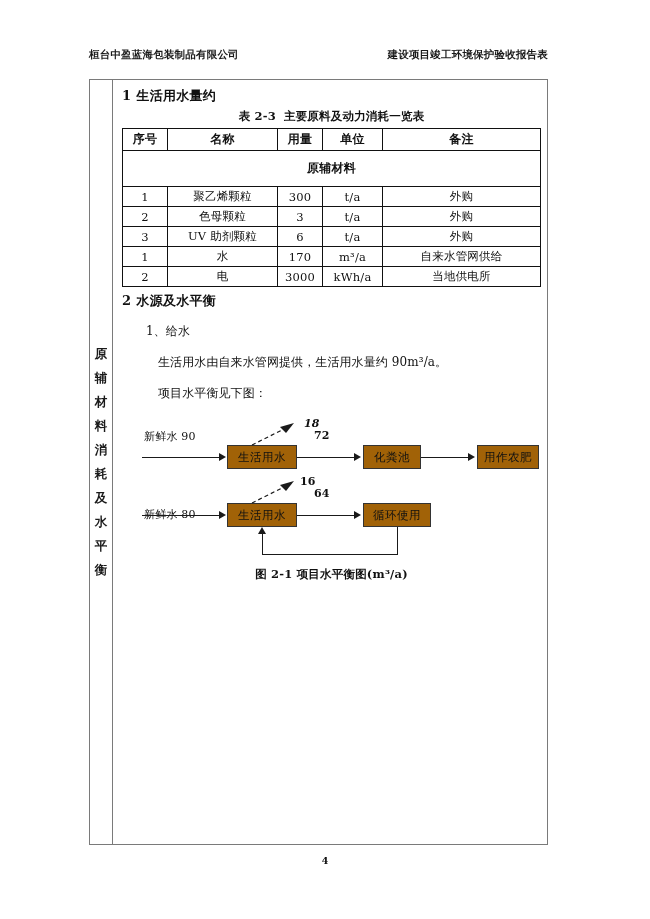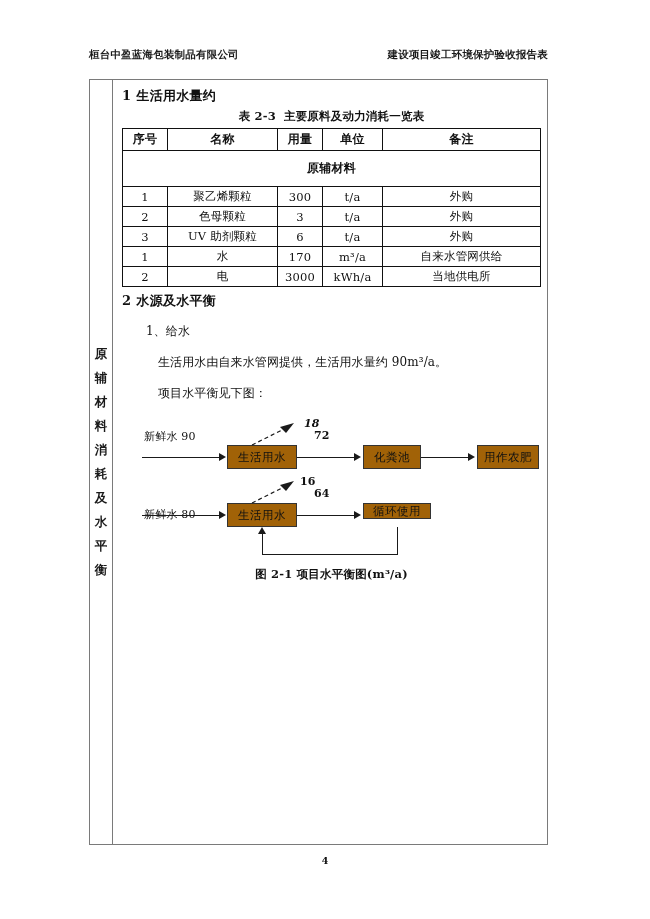--- a/index.html
+++ b/index.html
@@ -343,21 +343,21 @@
       <svg class="dashed-arrow" style="left:128px; top:64px;" width="50" height="26">
         <line x1="2" y1="24" x2="38" y2="6" stroke="#1a1a1a" stroke-width="1.2" stroke-dasharray="4,3"></line>
         <polygon points="44,2 30,6 36,12" fill="#1a1a1a"></polygon>
       </svg>
       <div class="fnum" style="left:178px; top:60px;">16</div>
 
       <div class="fline-h" style="left:175px; top:100px; width:58px;"></div>
       <div class="arrow-right" style="left:232px; top:96px;"></div>
       <div class="fnum" style="left:192px; top:72px;">64</div>
 
-      <div class="fbox" style="left:241px; top:88px; width:68px; height:16px;">循环使用</div>
+      <div class="fbox" style="left:241px; top:88px; width:68px; height:24px;">循环使用</div>
 
       <div class="fline-v" style="left:275px; top:112px; height:28px;"></div>
       <div class="fline-h" style="left:140px; top:139px; width:136px;"></div>
       <div class="fline-v" style="left:140px; top:118px; height:22px;"></div>
       <div class="arrow-up" style="left:136px; top:112px;"></div>
 
       <div class="figure-caption">图 2-1 项目水平衡图(m³/a)</div>
     </div>
 
   </div>

